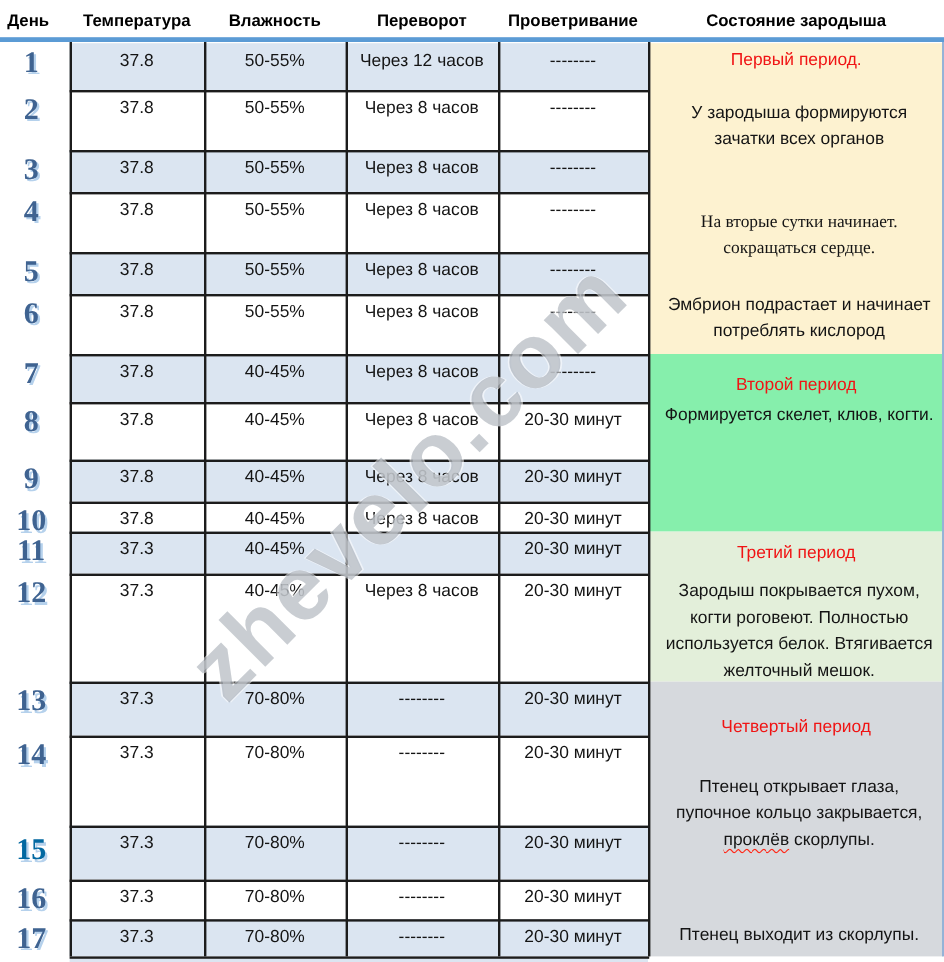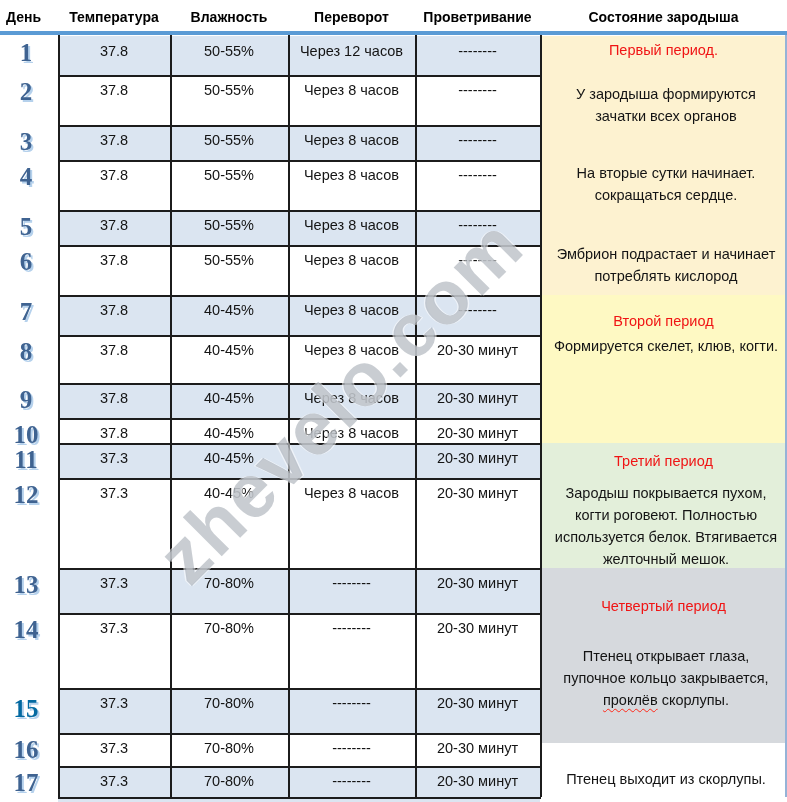--- a/index.html
+++ b/index.html
@@ -41,45 +41,45 @@
 
   <div class="header-line" style="background: rgb(91, 155, 213);"></div>
 
   <div id="tbody">
       <div class="period" style="top: 36px; height: 259px; background: rgb(253, 242, 208);">
         <div class="period-title" style="top: 6px; color: rgb(240, 20, 20);">Первый период.</div>
         <div class="para" style="top: 50px;">
           <div class="line">У зародыша формируются</div>
           <div class="line">зачатки всех органов</div>
         </div>
-        <div class="para" style="top: 129px;">
+        <div class="para" style="top: 141px; font-family: Liberation Serif, serif;">
           <div class="line">На вторые сутки начинает.</div>
           <div class="line">сокращаться сердце.</div>
         </div>
         <div class="para" style="top: 210px;">
           <div class="line">Эмбрион подрастает и начинает</div>
           <div class="line">потреблять кислород</div>
         </div>
       </div>
-      <div class="period" style="top: 295px; height: 148px; background: #fef9c3;">
+      <div class="period" style="top: 295px; height: 148px; background: #86efac;">
         <div class="period-title" style="top: 18px; color: rgb(240, 20, 20);">Второй период</div>
         <div class="para" style="top: 43px;">
           <div class="line">Формируется скелет, клюв, когти.</div>
         </div>
       </div>
       <div class="period" style="top: 443px; height: 125px; background: rgb(227, 239, 218);">
         <div class="period-title" style="top: 10px; color: rgb(240, 20, 20);">Третий период</div>
         <div class="para" style="top: 42px;">
           <div class="line">Зародыш покрывается пухом,</div>
           <div class="line">когти роговеют. Полностью</div>
           <div class="line">используется белок. Втягивается</div>
           <div class="line">желточный мешок.</div>
         </div>
       </div>
-      <div class="period" style="top: 568px; height: 175px; background: rgb(214, 217, 221);">
+      <div class="period" style="top: 568px; height: 229px; background: rgb(214, 217, 221);">
         <div class="period-title" style="top: 30px; color: rgb(240, 20, 20);">Четвертый период</div>
         <div class="para" style="top: 80px;">
           <div class="line">Птенец открывает глаза,</div>
           <div class="line">пупочное кольцо закрывается,</div>
           <div class="line"><span class="squiggle">проклёв</span> скорлупы.</div>
         </div>
         <div class="para" style="top: 203px;">
           <div class="line">Птенец выходит из скорлупы.</div>
         </div>
       </div>

